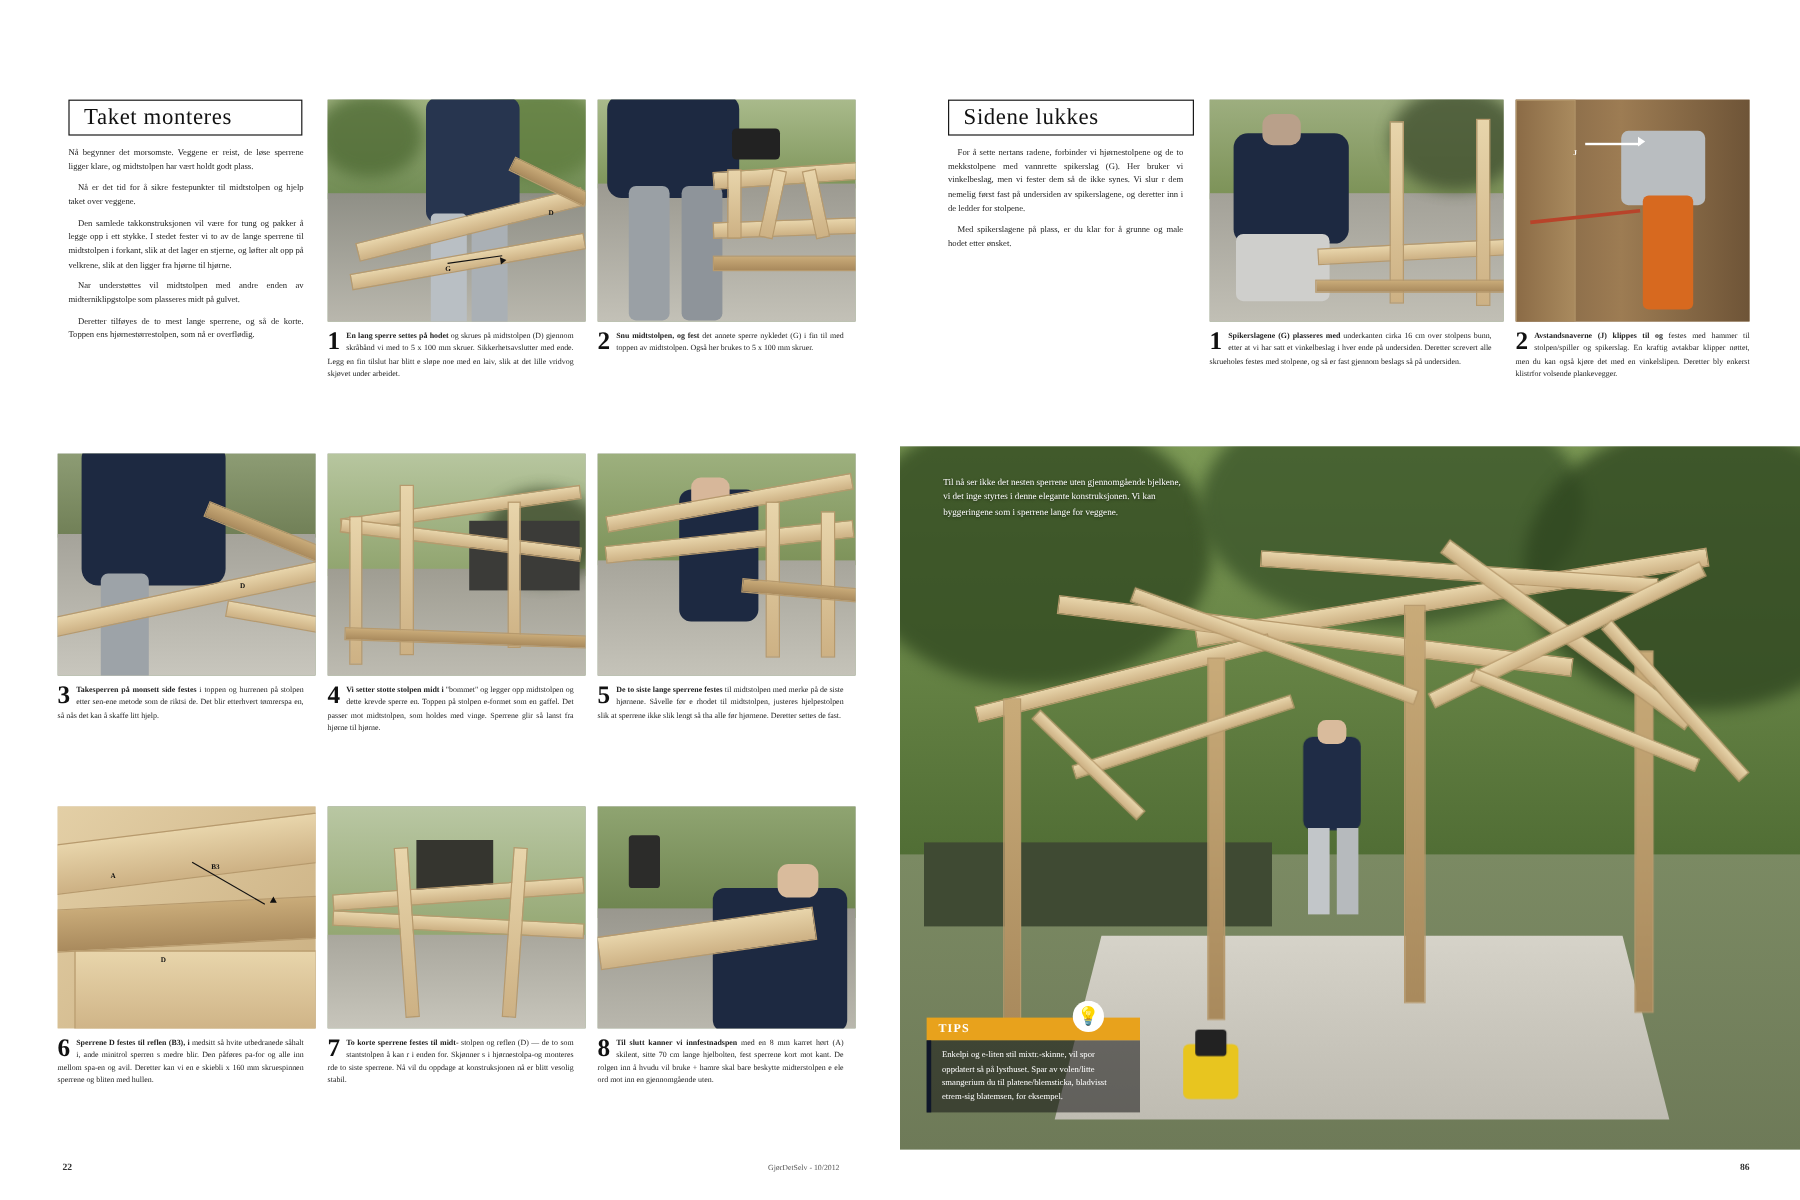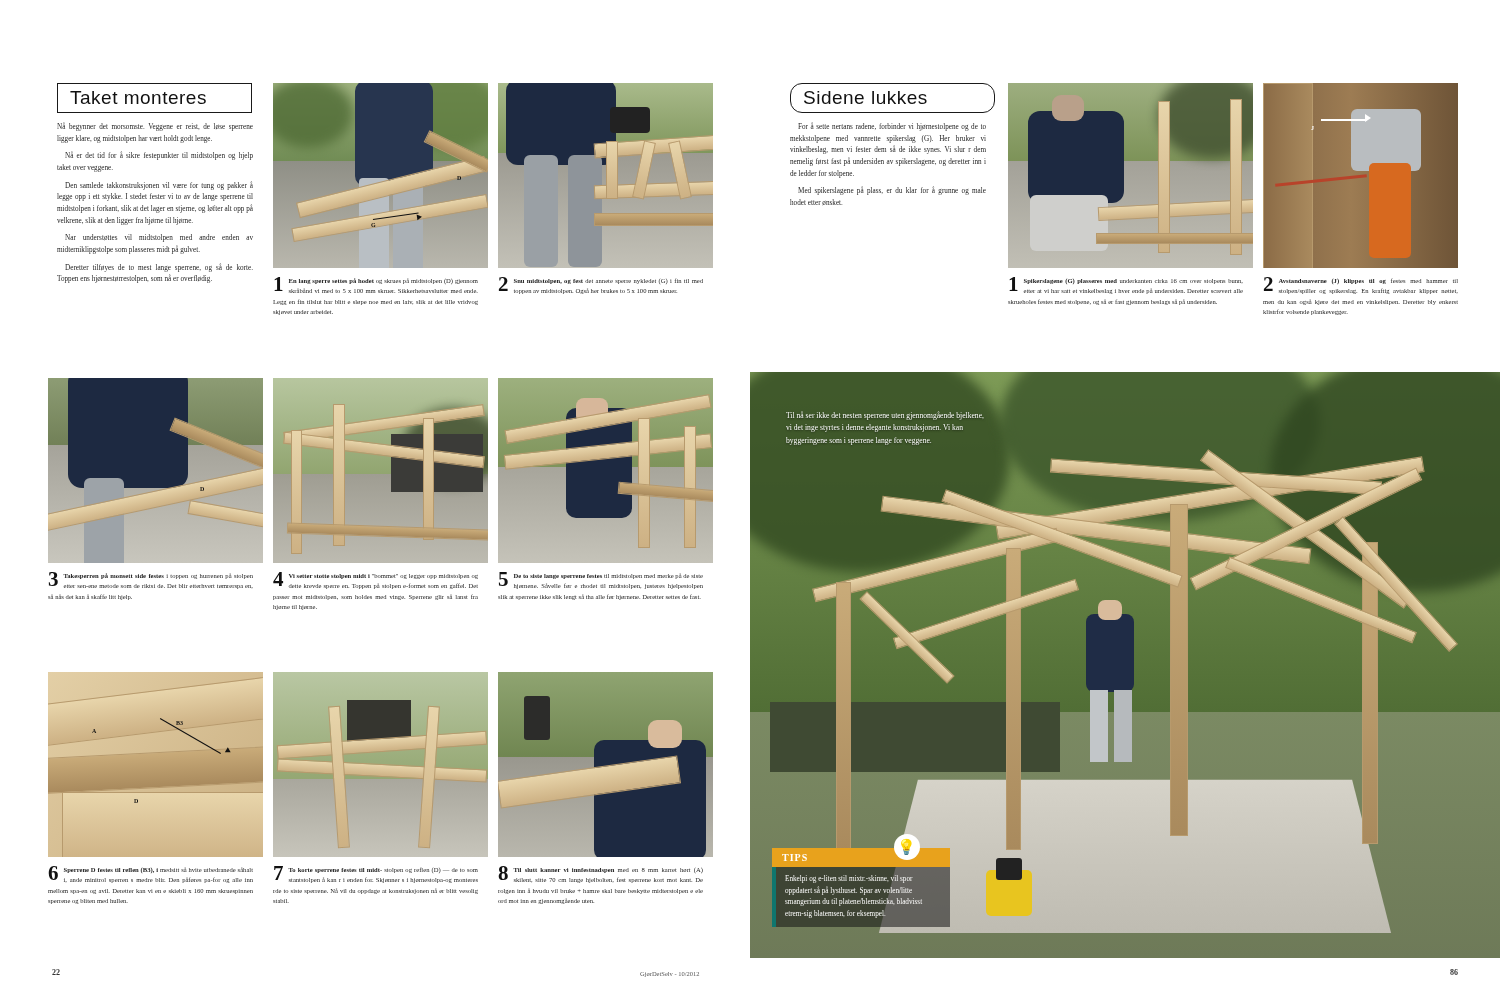--- a/index.html
+++ b/index.html
@@ -8,21 +8,21 @@
   .page{position:absolute;top:0;height:1000px;background:#ffffff;}
   .page-left{left:0;width:750px;}
   .page-right{left:750px;width:750px;}
 
   
   .headline{
     position:absolute;border:1.5px solid #1a1a1a;background:#fff;
     display:flex;align-items:center;padding:0 12px;box-sizing:border-box;
   }
   .headline span{
-    font-family:Liberation Sans, sans-serif;font-size:19px;letter-spacing:.5px;color:#111;
+    font-family:Liberation Serif, serif;font-size:19px;letter-spacing:.5px;color:#111;
   }
 
   
   .bodytext{position:absolute;font-size:7.2px;line-height:1.62;text-align:justify;color:#222;}
   .bodytext p{margin:0 0 6px 0;text-indent:0;}
   .bodytext p.ind{text-indent:8px;}
 
   
   .photo{position:absolute;overflow:hidden;background:#8d9a7d;}
   .photo .sky{position:absolute;left:0;top:0;right:0;height:45%;}
@@ -43,21 +43,21 @@
   .caption b{font-weight:700;}
 
   
   .tipsbox{position:absolute;}
   .tips-head{
     background:#e8a21c;color:#fff;font-weight:700;font-size:10px;letter-spacing:1px;
     padding:4px 10px;box-sizing:border-box;display:flex;align-items:center;
   }
   .tips-body{
     background:rgba(20,20,20,.55);color:#fff;font-size:7.2px;line-height:1.6;
-    padding:7px 9px;box-sizing:border-box;border-left:4px solid #0f766e;
+    padding:7px 9px;box-sizing:border-box;border-left:4px solid #0f172a;
   }
   .bulb{position:absolute;width:26px;height:26px;border-radius:50%;background:#fff;
         display:flex;align-items:center;justify-content:center;font-size:15px;color:#e8a21c;}
 
   
   .bigtext{position:absolute;color:#fff;font-size:7.6px;line-height:1.62;text-shadow:0 1px 2px rgba(0,0,0,.6);}
 
   
   .folio{position:absolute;font-size:8px;color:#333;font-weight:700;}
   .footcenter{position:absolute;font-size:6.5px;color:#555;}
@@ -75,21 +75,21 @@
 
 <div class="spread">
 
   <div class="page page-left">
 
     <div class="headline" style="left:57px;top:83px;width:195px;height:30px;">
       <span>Taket monteres</span>
     </div>
 
     <div class="bodytext" style="left:57px;top:122px;width:196px;">
-      <p>Nå begynner det morsomste. Veggene er reist, de løse sperrene ligger klare, og midtstolpen har vært holdt godt lenge.</p>
+      <p>Nå begynner det morsomste. Veggene er reist, de løse sperrene ligger klare, og midtstolpen har vært holdt godt plass.</p>
       <p class="ind">Nå er det tid for å sikre festepunkter til midtstolpen og hjelp taket over veggene.</p>
       <p class="ind">Den samlede takkonstruksjonen vil være for tung og pakker å legge opp i ett stykke. I stedet fester vi to av de lange sperrene til midtstolpen i forkant, slik at det lager en stjerne, og løfter alt opp på velkrene, slik at den ligger fra hjørne til hjørne.</p>
       <p class="ind">Nar understøttes vil midtstolpen med andre enden av midterniklipgstolpe som plasseres midt på gulvet.</p>
       <p class="ind">Deretter tilføyes de to mest lange sperrene, og så de korte. Toppen ens hjørnestørrestolpen, som nå er overflødig.</p>
     </div>
 
     <div class="photo" style="left:273px;top:83px;width:215px;height:185px;">
       <div class="sky" style="background:linear-gradient(180deg,#9fb27f,#6e8a52);"></div>
       <div class="ground" style="background:linear-gradient(180deg,#8f8f86,#b9b7ad);"></div>
       <div class="blur" style="left:-10px;top:-5px;width:90px;height:70px;background:#4f6b35;"></div>
@@ -230,21 +230,21 @@
       <b>Til slutt kanner vi innfestnadspen</b>
       <span>med en 8 mm karret hørt (A) skilent, sitte 70 cm lange hjelbolten, fest sperrene kort mot kant. De rolgen inn å hvudu vil bruke + hamre skal bare beskytte midterstolpen e ele ord mot inn en gjennomgående uten.</span>
     </div>
 
     <div class="folio" style="left:52px;top:968px;">22</div>
     <div class="footcenter" style="left:640px;top:970px;">GjørDetSelv - 10/2012</div>
   </div>
 
   <div class="page page-right">
 
-    <div class="headline" style="left:40px;top:83px;width:205px;height:30px;border-radius:12px;">
+    <div class="headline" style="left:40px;top:83px;width:205px;height:30px;">
       <span>Sidene lukkes</span>
     </div>
 
     <div class="bodytext" style="left:40px;top:122px;width:196px;">
       <p class="ind">For å sette nertans radene, forbinder vi hjørnestolpene og de to mekkstolpene med vannrette spikerslag (G). Her bruker vi vinkelbeslag, men vi fester dem så de ikke synes. Vi slur r dem nemelig først fast på undersiden av spikerslagene, og deretter inn i de ledder for stolpene.</p>
       <p class="ind">Med spikerslagene på plass, er du klar for å grunne og male hodet etter ønsket.</p>
     </div>
 
     <div class="photo" style="left:258px;top:83px;width:245px;height:185px;">
       <div class="sky" style="background:linear-gradient(180deg,#9dae7f,#7b9156);height:45%;"></div>
@@ -307,21 +307,21 @@
       <div class="wood" style="left:96px;top:260px;width:120px;height:9px;transform:rotate(44deg);"></div>
 
       <div class="person dk" style="left:336px;top:242px;width:48px;height:78px;border-radius:8px;background:#1f2c46;"></div>
       <div style="position:absolute;left:348px;top:228px;width:24px;height:20px;background:#d9bb9c;border-radius:7px;"></div>
       <div style="position:absolute;left:340px;top:318px;width:18px;height:72px;background:#c2c6c9;"></div>
       <div style="position:absolute;left:364px;top:318px;width:18px;height:72px;background:#b6babd;"></div>
 
       <div style="position:absolute;left:236px;top:498px;width:46px;height:46px;background:#e8c51f;border-radius:5px;"></div>
       <div style="position:absolute;left:246px;top:486px;width:26px;height:22px;background:#222;border-radius:3px;"></div>
 
-      <div class="bigtext" style="left:36px;top:38px;width:200px;">Til nå ser ikke det nesten sperrene uten gjennomgående bjelkene, vi det inge styrtes i denne elegante konstruksjonen. Vi kan byggeringene som i sperrene lange for veggene.</div>
+      <div class="bigtext" style="left:36px;top:24px;width:200px;">Til nå ser ikke det nesten sperrene uten gjennomgående bjelkene, vi det inge styrtes i denne elegante konstruksjonen. Vi kan byggeringene som i sperrene lange for veggene.</div>
 
       <div class="tipsbox" style="left:22px;top:476px;width:178px;">
         <div class="tips-head">
           <span>TIPS</span>
         </div>
         <div class="tips-body">Enkelpi og e-liten stil mixtr.-skinne, vil spor oppdatert så på lysthuset. Spar av volen/litte smangerium du til platene/blemsticka, bladvisst etrem-sig blatemsen, for eksempel.</div>
       </div>
       <div class="bulb" style="left:144px;top:462px;">💡</div>
     </div>
 

